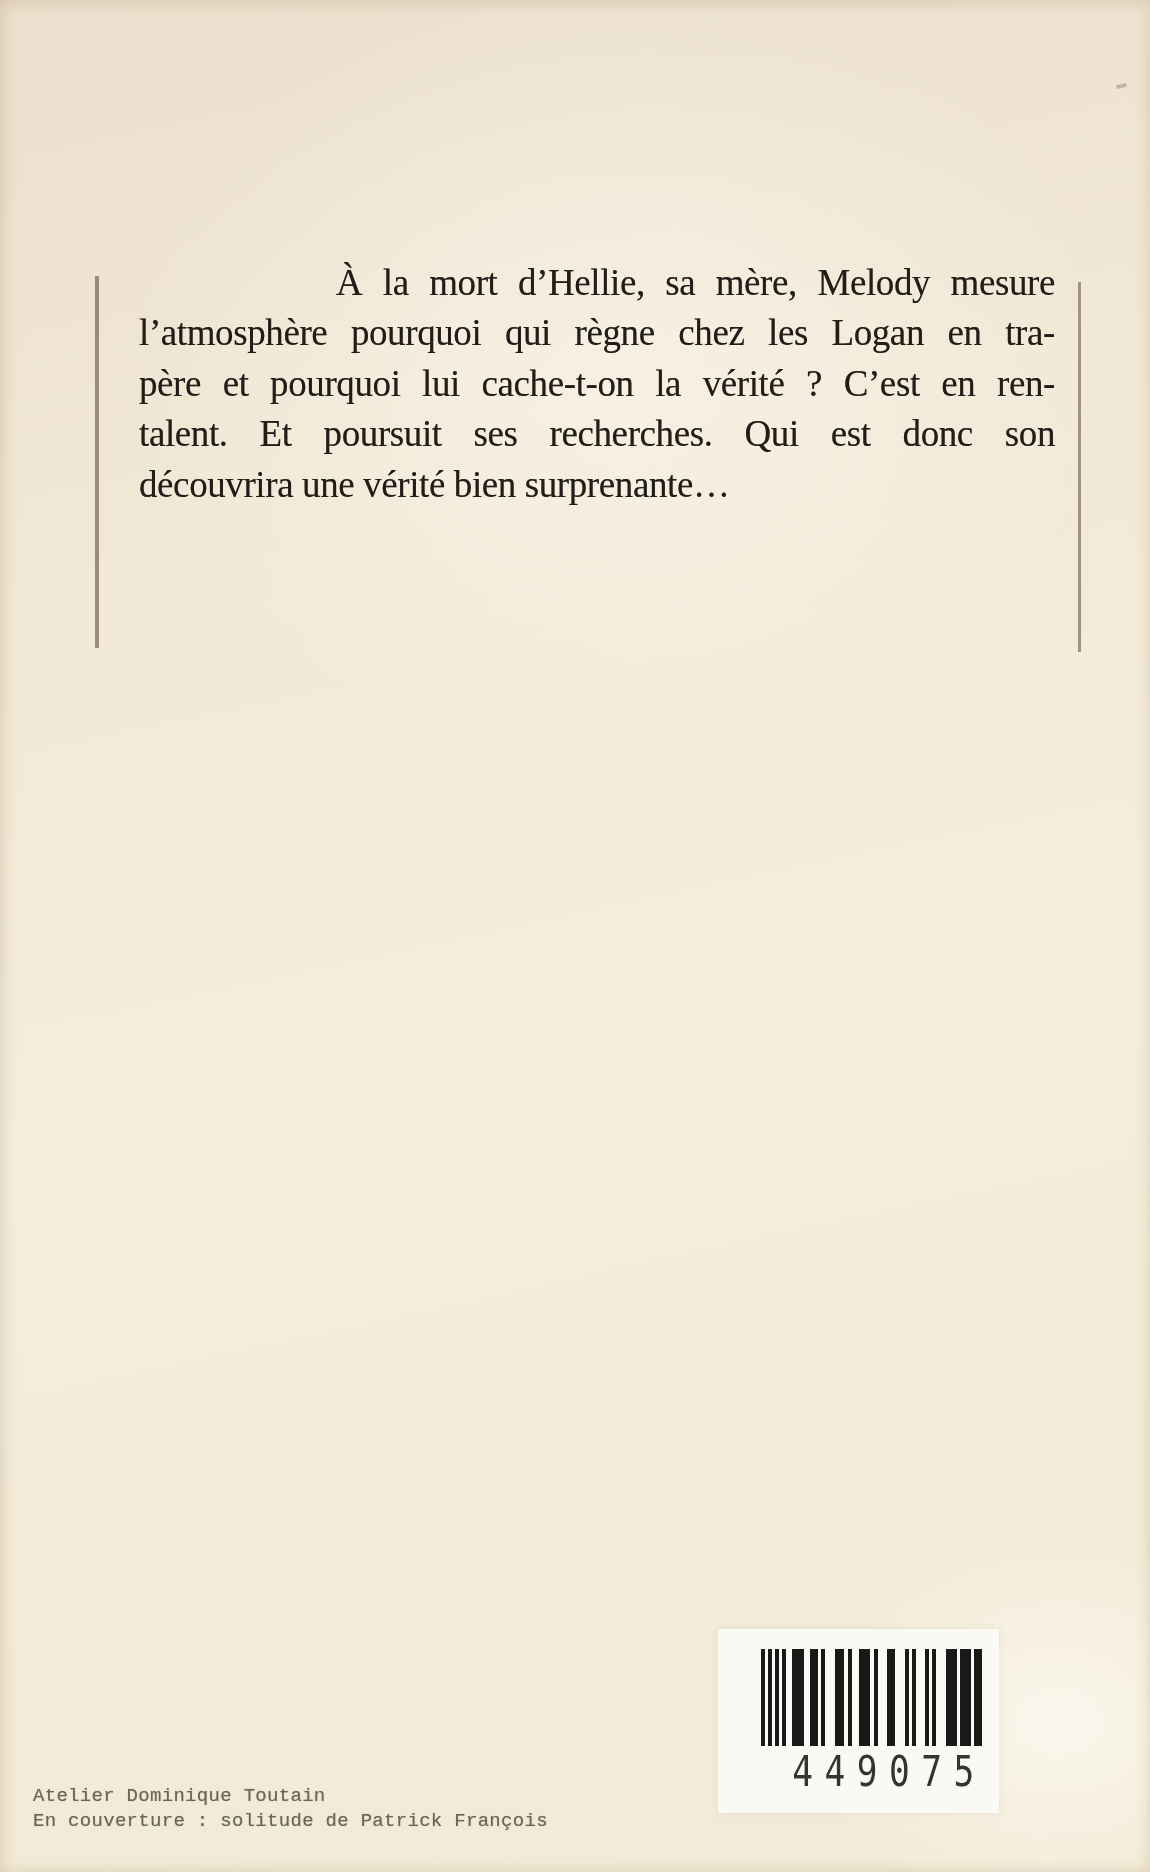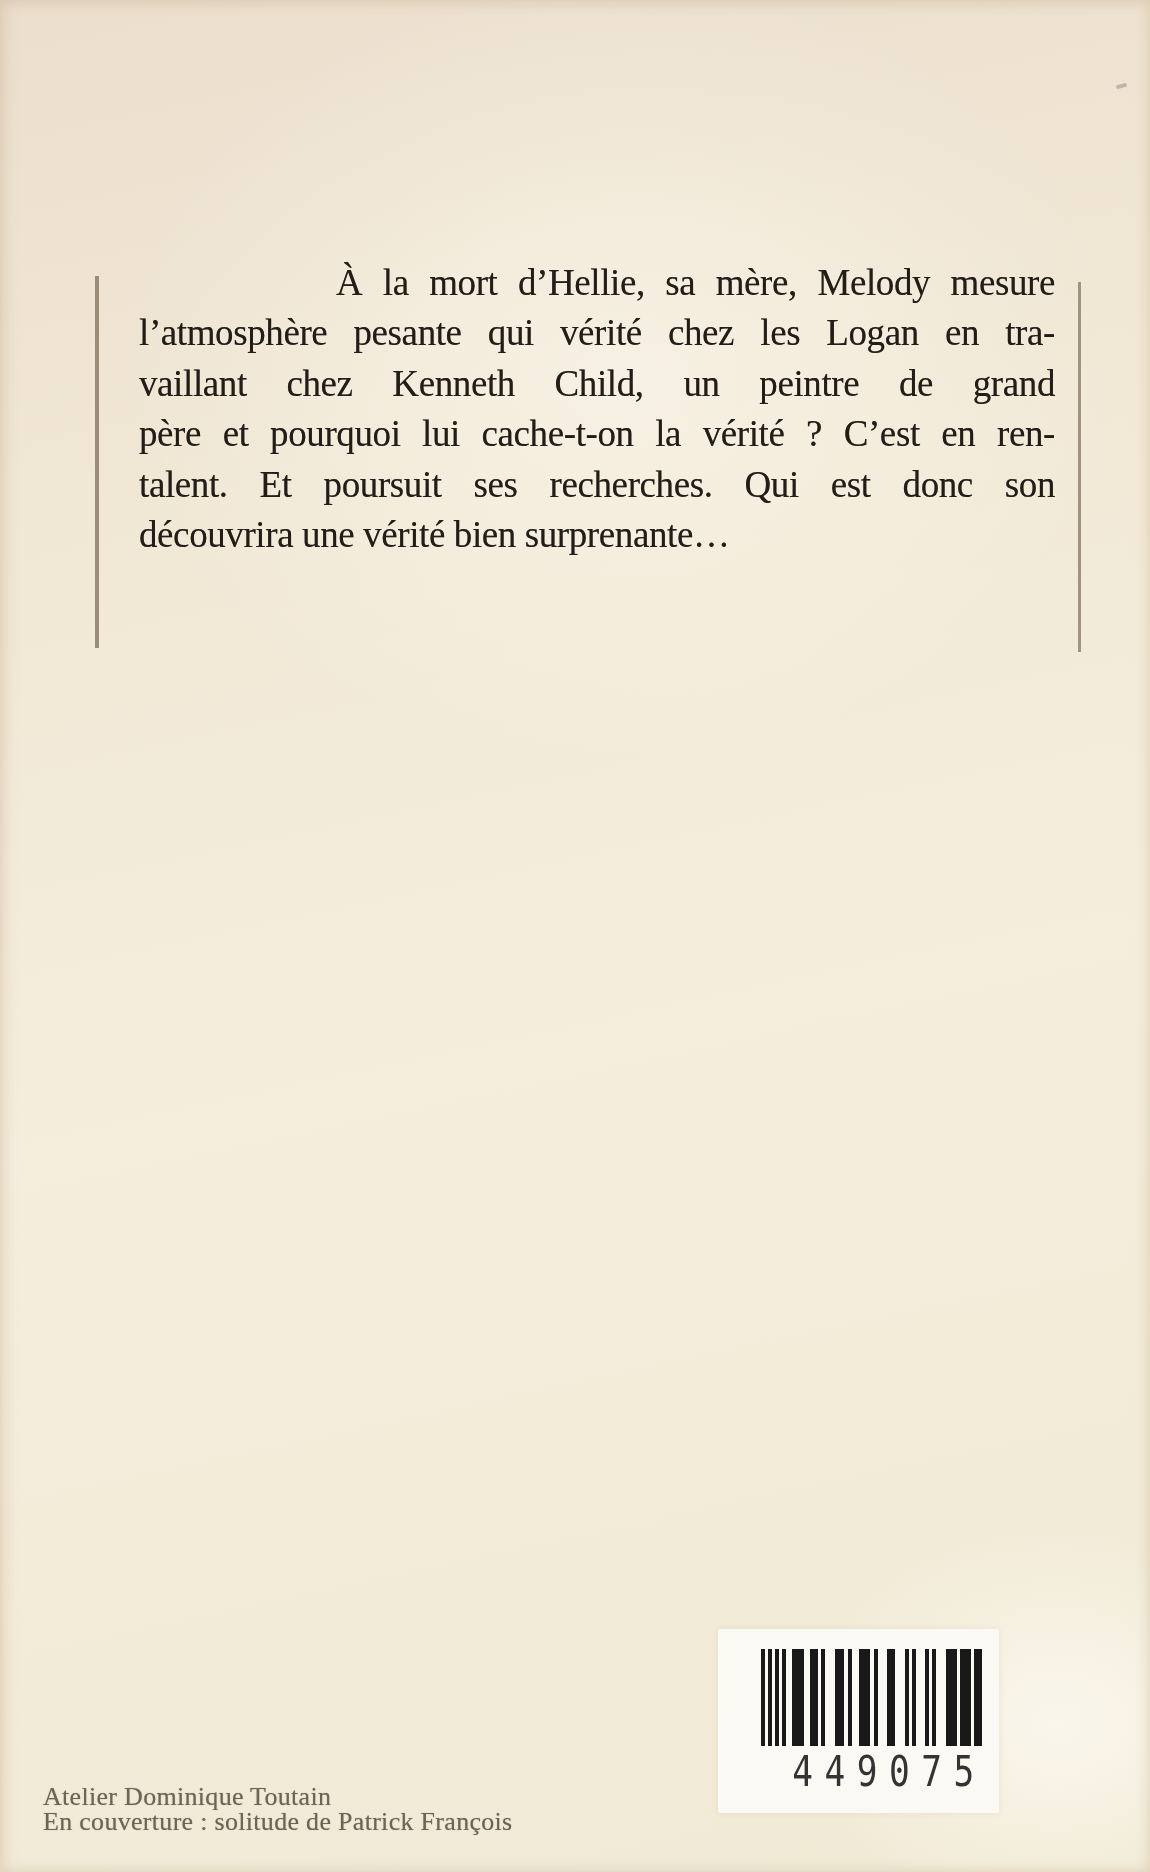--- a/index.html
+++ b/index.html
@@ -99,41 +99,40 @@
     letter-spacing: 14px;
     text-indent: 14px;
     transform: scaleX(0.82);
     transform-origin: center;
     color: var(--digit-color, #343434);
   }
 
   
   .credits {
     position: absolute;
-    left: 43px; top: 1784px;
-    font-family: Liberation Serif, serif;
-    font-size: 26px;
+    left: 33px; top: 1784px;
+    font-family: Liberation Mono, monospace;
+    font-size: 19px;
     line-height: 25px;
     letter-spacing: 0.3px;
     color: var(--credit-color, #6e6456);
     text-shadow: 0 0 1px rgba(110,100,86,0.55);
   }
 </style>
 </head>
 <body>
 
 <div class="cover">
 
   <div class="rule rule-left"></div>
   <div class="rule rule-right"></div>
 
   <div class="blurb">
     <div class="bl first">À la mort d’Hellie, sa mère, Melody mesure</div>
-    <div class="bl">l’atmosphère pesante qui vérité chez les Logan en tra-</div>
-    <div class="bl">vaillant chez Kenneth Child, un peintre de grand</div>
+    <div class="bl">l’atmosphère pourquoi qui règne chez les Logan en tra-</div>
     <div class="bl">père et pourquoi lui cache-t-on la vérité ? C’est en ren-</div>
     <div class="bl">talent. Et poursuit ses recherches. Qui est donc son</div>
     <div class="bl last">découvrira une vérité bien surprenante…</div>
   </div>
 
   <div class="blemish"></div>
 
   <div class="barcode-panel">
     <div class="bars">
         <div class="bc-bar" style="width: 4px; margin-right: 3px;"></div>

